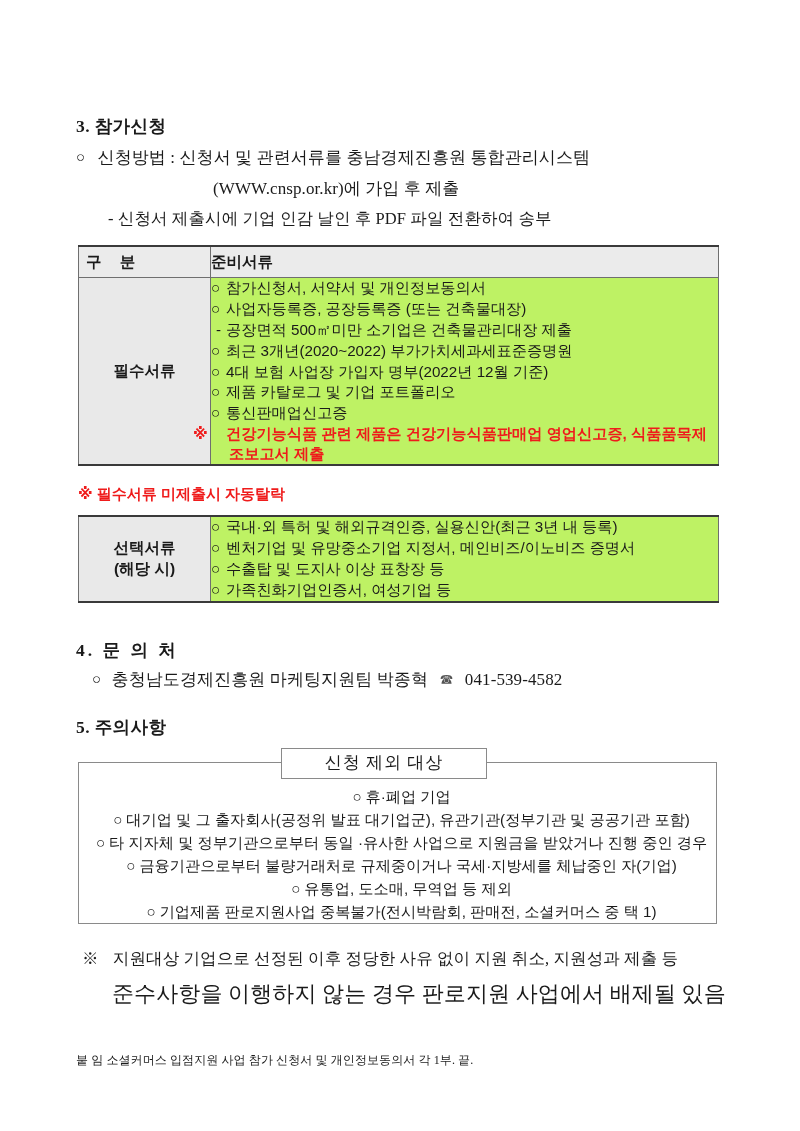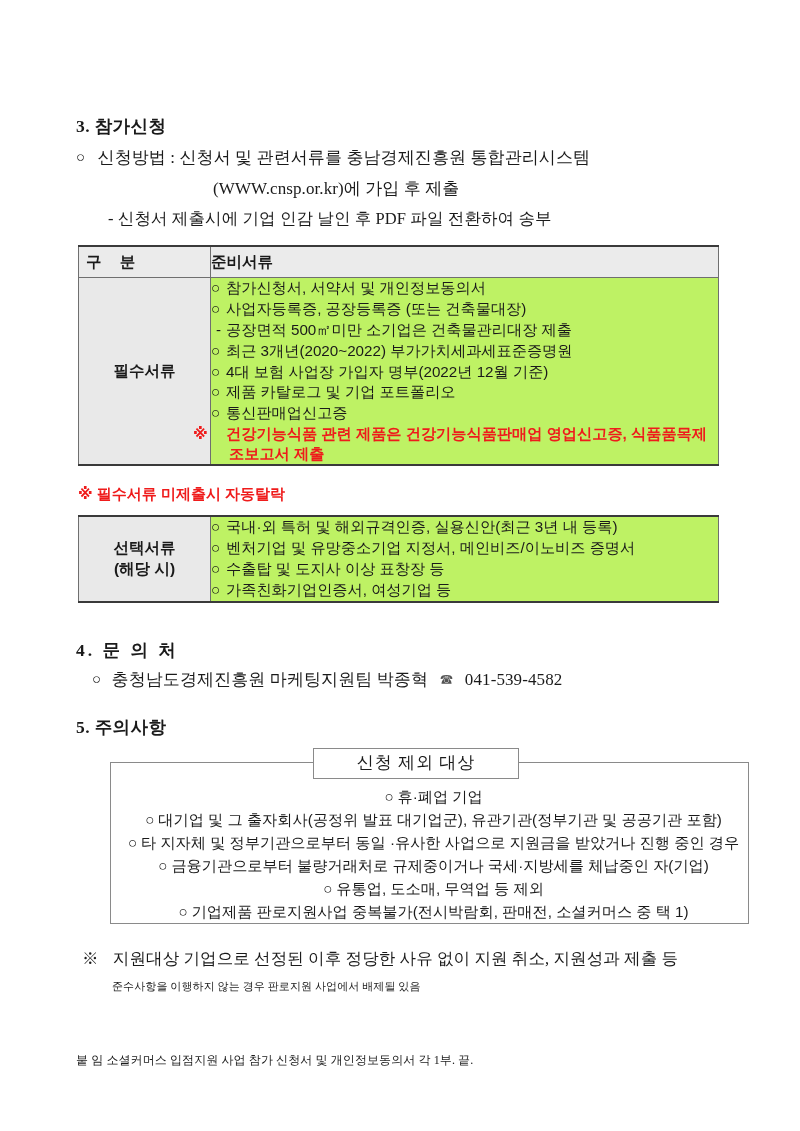--- a/index.html
+++ b/index.html
@@ -106,21 +106,21 @@
   .warn-note {
     position: absolute;
     font-family: "Liberation Sans", "DejaVu Sans", sans-serif;
     font-weight: bold;
     font-size: 15px;
     color: #ef1b1b;
     white-space: nowrap;
   }
 
   
-  .excl-wrap { position: absolute; margin-left: 32px; }
+  .excl-wrap { position: absolute; }
   .excl-box {
     position: absolute;
     left: 0;
     top: 14px;
     width: 639px;
     height: 162px;
     border: 1.5px solid #8a8a8a;
     box-sizing: border-box;
     background: #fff;
   }
@@ -278,17 +278,17 @@
       <div class="li">
         <span class="mk">○</span><span>기업제품 판로지원사업 중복불가(전시박람회, 판매전, 소셜커머스 중 택 1)</span>
       </div>
     </div>
   </div>
 
   <div class="body-line" style="left:82px; top:948px; font-size:16.5px;">
     <span>※</span>
     <span style="margin-left:10px;">지원대상 기업으로 선정된 이후 정당한 사유 없이 지원 취소, 지원성과 제출 등</span>
   </div>
-  <div class="body-line" style="left:112px; top:979px; font-size:11px;">준수사항을 이행하지 않는 경우 판로지원 사업에서 배제될 있음</div>
+  <div class="body-line" style="left:112px; top:979px; font-size:22px;">준수사항을 이행하지 않는 경우 판로지원 사업에서 배제될 있음</div>
 
   <div class="body-line" style="left:76px; top:1052px; font-size:12px;">붙 임 소셜커머스 입점지원 사업 참가 신청서 및 개인정보동의서 각 1부.  끝.</div>
 
 </div>
 
 </body></html>

